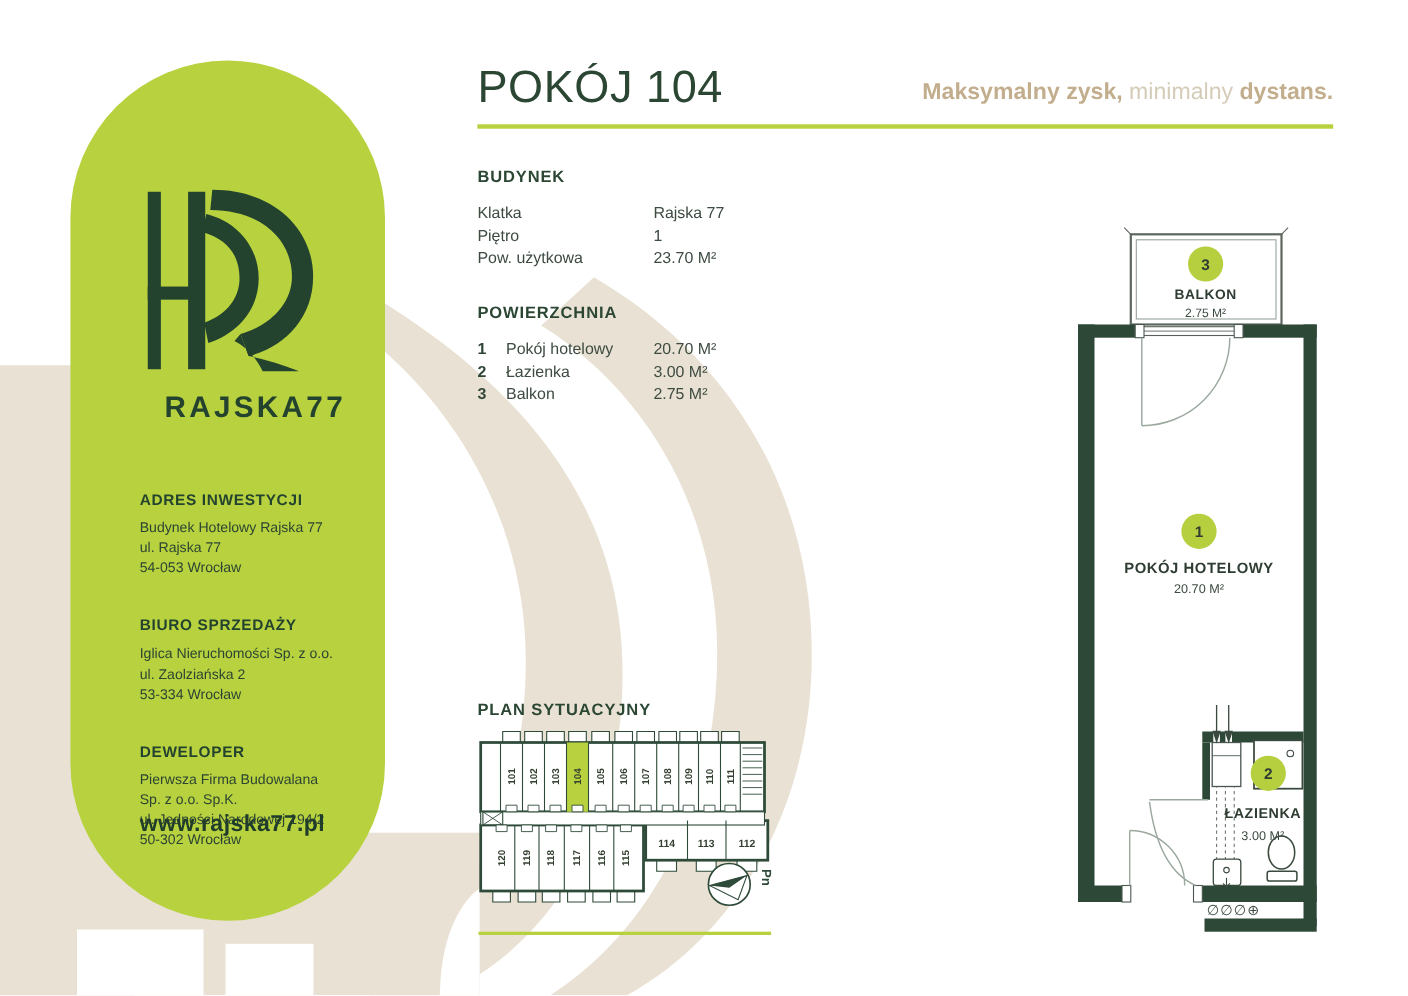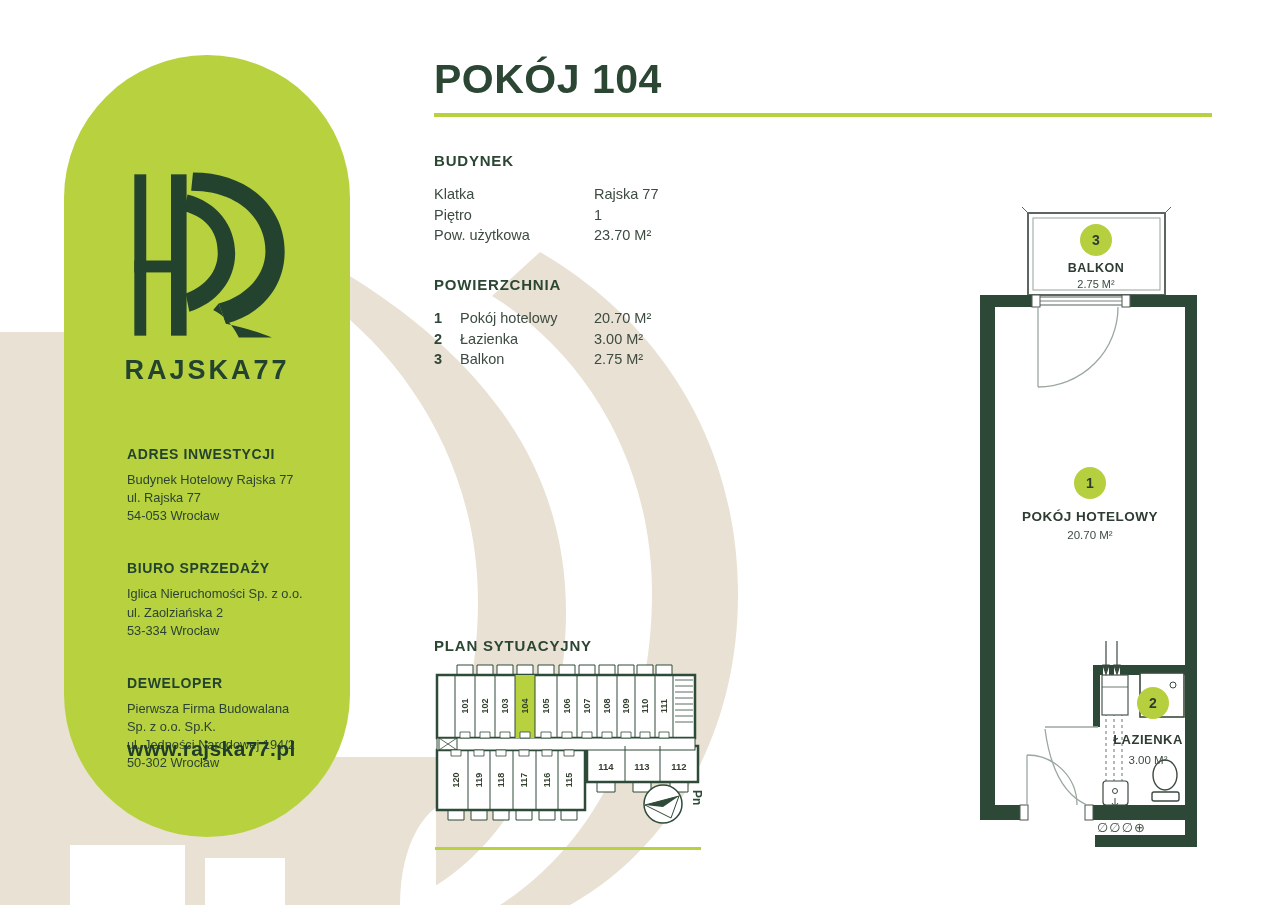--- a/index.html
+++ b/index.html
@@ -7,30 +7,30 @@
         font-family:"Liberation Sans","DejaVu Sans",sans-serif;color:#2b4733;}
   .abs{position:absolute;}
   svg text{font-family:"Liberation Sans","DejaVu Sans",sans-serif;}
 
   
   .bg{left:0;top:0;z-index:0;}
 
   
   .pill{left:64px;top:55px;width:286px;height:782px;border-radius:145px;background:#b7d23e;z-index:2;}
   .brand-name{position:absolute;left:0;top:300px;width:100%;text-align:center;
-              font-size:27px;font-weight:bold;letter-spacing:3px;color:#24432f;}
+              font-size:27px;font-weight:bold;letter-spacing:3px;color:#24432f;padding-left:25px;}
   .pill-sections{position:absolute;left:63px;top:391px;width:205px;}
   .pill-section{margin-bottom:35px;}
   .pill-heading{font-size:14px;font-weight:bold;letter-spacing:.6px;color:#24432f;margin-bottom:9px;}
   .pill-line{font-size:12.8px;line-height:1.42;color:#2c4333;}
   .website{position:absolute;left:63px;top:682px;font-size:21px;font-weight:bold;
            letter-spacing:.4px;color:#203c2a;cursor:pointer;}
 
   
-  .title{left:434px;top:56px;font-size:41px;font-weight:bold;letter-spacing:.5px;color:#2b4632;z-index:3;}
+  .title{left:434px;top:56px;font-size:41px;font-weight:normal;letter-spacing:.5px;color:#2b4632;z-index:3;}
   .tagline{right:68px;top:72px;font-size:21px;z-index:3;white-space:pre;}
   .tag-bold{font-weight:bold;color:#c2ae8d;}
   .tag-light{font-weight:normal;color:#d5ccb8;}
   .rule{left:434px;top:113px;width:778px;height:4px;background:#b7d23e;z-index:3;}
   .rule-bottom{left:435px;top:847px;width:266px;height:3px;background:#b7d23e;z-index:3;}
 
   
   .spec{z-index:3;}
   .spec-heading{font-size:15px;font-weight:bold;letter-spacing:.8px;color:#2b4733;margin-bottom:15px;}
   .spec-row{display:flex;font-size:14.5px;line-height:20.5px;color:#3d4b41;}
@@ -91,20 +91,21 @@
         <div class="pill-line">Pierwsza Firma Budowalana</div>
         <div class="pill-line">Sp. z o.o. Sp.K.</div>
         <div class="pill-line">ul. Jedności Narodowej 194/2</div>
         <div class="pill-line">50-302 Wrocław</div>
       </div>
     </div>
     <div class="website">www.rajska77.pl</div>
   </div>
 
   <div class="abs title">POKÓJ 104</div>
+  <div class="abs tagline"><span class="tag-bold">Maksymalny zysk,</span><span class="tag-light"> minimalny </span><span class="tag-bold">dystans.</span></div>
   <div class="abs rule"></div>
 
   <div class="abs spec" style="left:434px;top:152px;">
     <div class="spec-heading">BUDYNEK</div>
     <div class="spec-row">
       <span class="lbl">Klatka</span>
       <span class="val">Rajska 77</span>
     </div>
     <div class="spec-row">
       <span class="lbl">Piętro</span>

